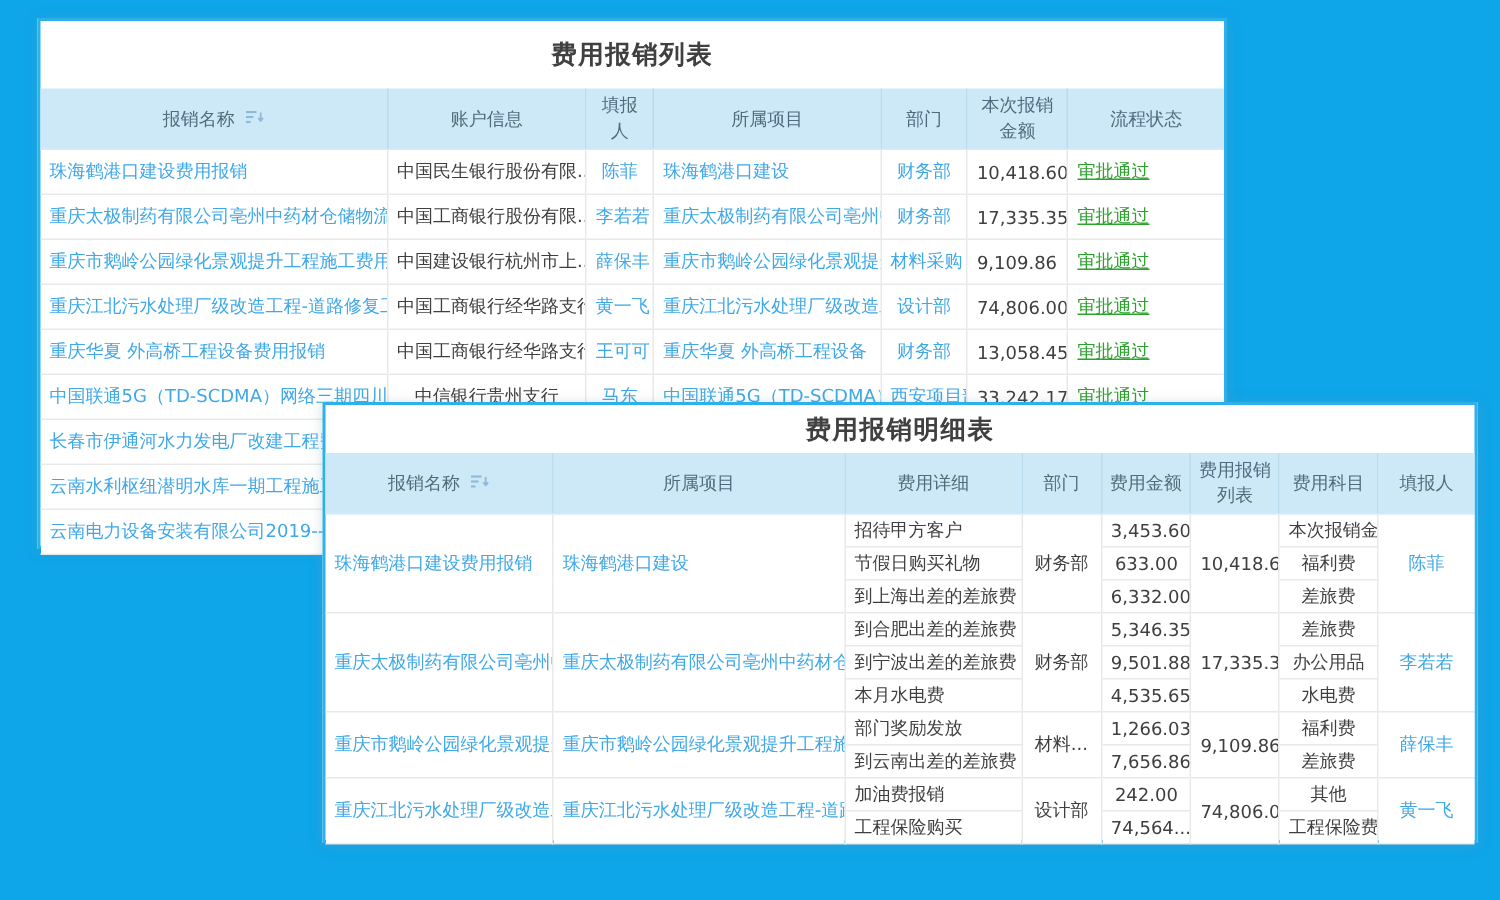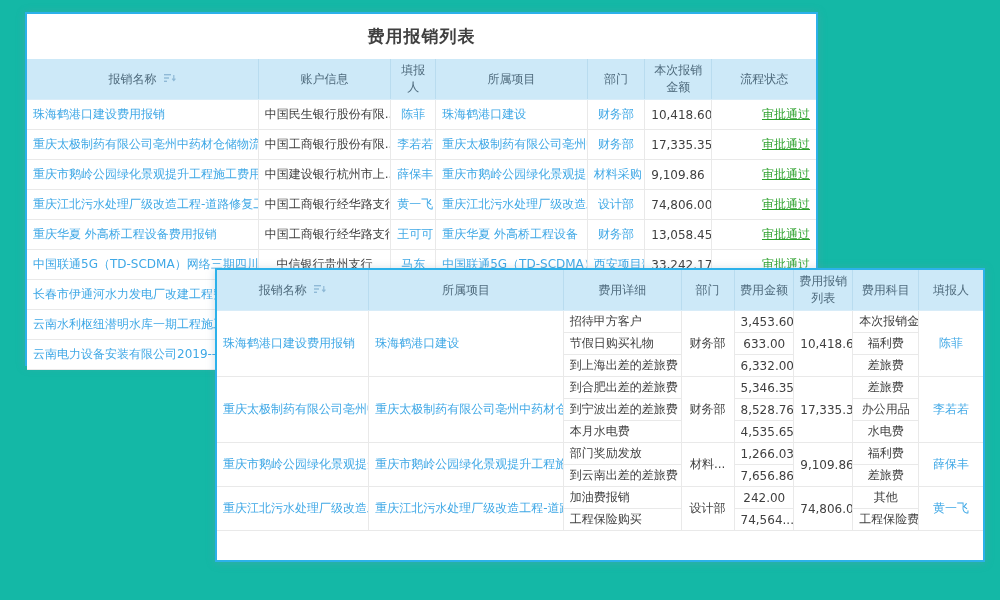--- a/index.html
+++ b/index.html
@@ -1,16 +1,16 @@
 <!DOCTYPE html>
 <html><head>
 <meta charset="utf-8">
 <style>
   html,body{margin:0;padding:0;background:#ffffff;}
-  .stage{position:relative;width:1000px;height:600px;background:#14b8a6;overflow:hidden;
+  .stage{position:relative;width:1000px;height:600px;background:#0ea5e9;overflow:hidden;
          font-family:"DejaVu Sans","Liberation Sans",sans-serif;color:#3f3f3f;}
   .panel{position:absolute;background:#fff;border:2px solid #2cb1ea;
          box-shadow:0 1px 8px rgba(120,150,170,.35);box-sizing:border-box;}
   .panel-list{left:25px;top:12px;width:793px;height:354px;z-index:1;}
   .panel-detail{left:215px;top:268px;width:770px;height:294px;z-index:2;}
   .panel-title{display:flex;align-items:center;justify-content:center;
                font-size:17px;font-weight:bold;color:#404040;letter-spacing:1px;}
   .panel-list .panel-title{height:45px;}
   .panel-detail .panel-title{height:32px;}
   table{width:100%;border-collapse:collapse;table-layout:fixed;font-size:12px;}
@@ -24,21 +24,21 @@
            background:#fff;color:#3f3f3f;}
   tbody tr td:first-child{border-left:none;}
   tbody tr td:last-child{border-right:none;}
   .panel-list tbody td{height:29px;}
   .panel-detail tbody td{height:21px;}
   .clip{white-space:nowrap;overflow:hidden;}
   .left{text-align:left;}
   .center{text-align:center;}
   .num{text-align:right;padding-right:8px;white-space:nowrap;overflow:hidden;}
   .link{color:#3fa8e6;cursor:pointer;}
-  .status{color:#2da12d;text-decoration:underline;text-align:right;cursor:pointer;
+  .status{color:#2da12d;text-decoration:underline;text-align:left;cursor:pointer;
           white-space:nowrap;overflow:hidden;}
   .sort-icon{display:inline-block;vertical-align:-1px;margin-left:4px;cursor:pointer;}
   .hdr-label{display:inline-block;text-align:center;}
 </style>
 </head>
 <body>
 
 <div class="stage">
 
   <section class="panel panel-list">
@@ -152,20 +152,21 @@
           <td class="link left clip"></td>
           <td class="link center clip"></td>
           <td class="num"></td>
           <td class="status"></td>
         </tr>
       </tbody>
     </table>
   </section>
 
   <section class="panel panel-detail">
+    <div class="panel-title">费用报销明细表</div>
     <table>
       <colgroup>
         <col style="width:19.8%">
           <col style="width:25.4%">
           <col style="width:15.4%">
           <col style="width:6.9%">
         <col style="width:7.8%">
           <col style="width:7.7%">
           <col style="width:8.6%">
           <col style="width:8.4%">
@@ -218,21 +219,21 @@
           <td rowspan="3" class="link left clip">重庆太极制药有限公司亳州中药材仓储物流</td>
           <td class="left clip">到合肥出差的差旅费</td>
           <td rowspan="3" class="center clip">财务部</td>
           <td class="num">5,346.35</td>
           <td rowspan="3" class="num">17,335.35</td>
           <td class="center clip">差旅费</td>
           <td rowspan="3" class="link center clip">李若若</td>
         </tr>
         <tr>
           <td class="left clip">到宁波出差的差旅费</td>
-          <td class="num">8,528.76</td>
+          <td class="num">9,501.88</td>
           <td class="center clip">办公用品</td>
         </tr>
         <tr>
           <td class="left clip">本月水电费</td>
           <td class="num">4,535.65</td>
           <td class="center clip">水电费</td>
         </tr>
 
         <tr>
           <td rowspan="2" class="link left clip">重庆市鹅岭公园绿化景观提升工程</td>

